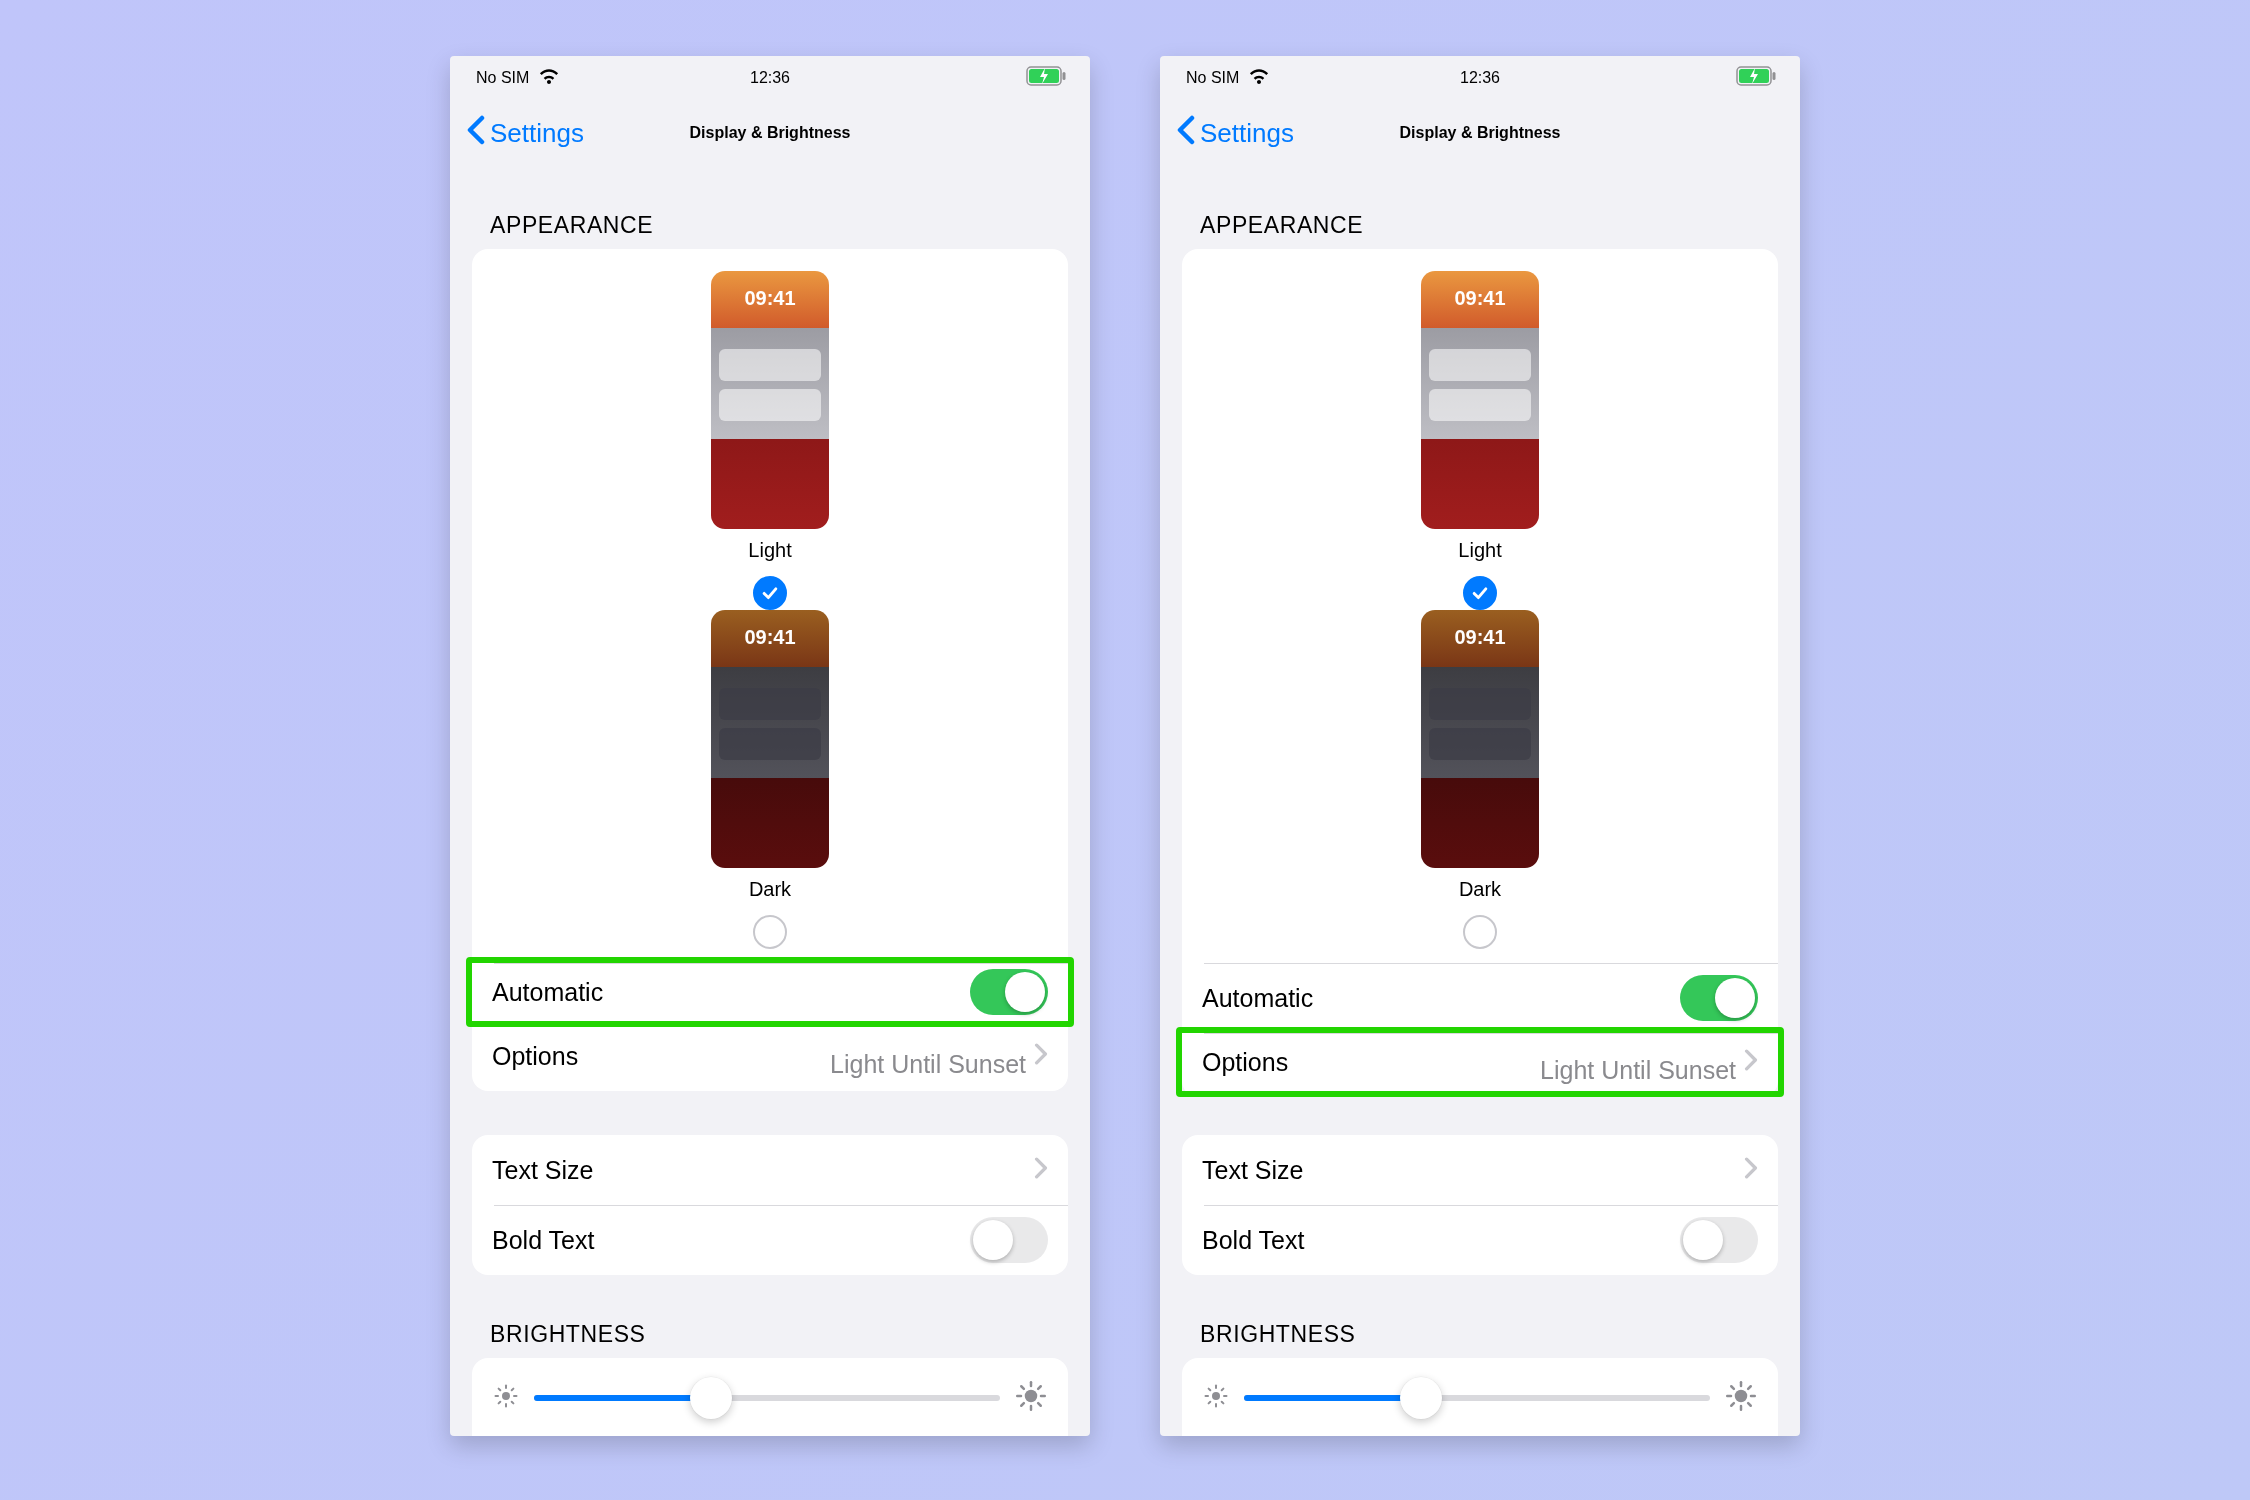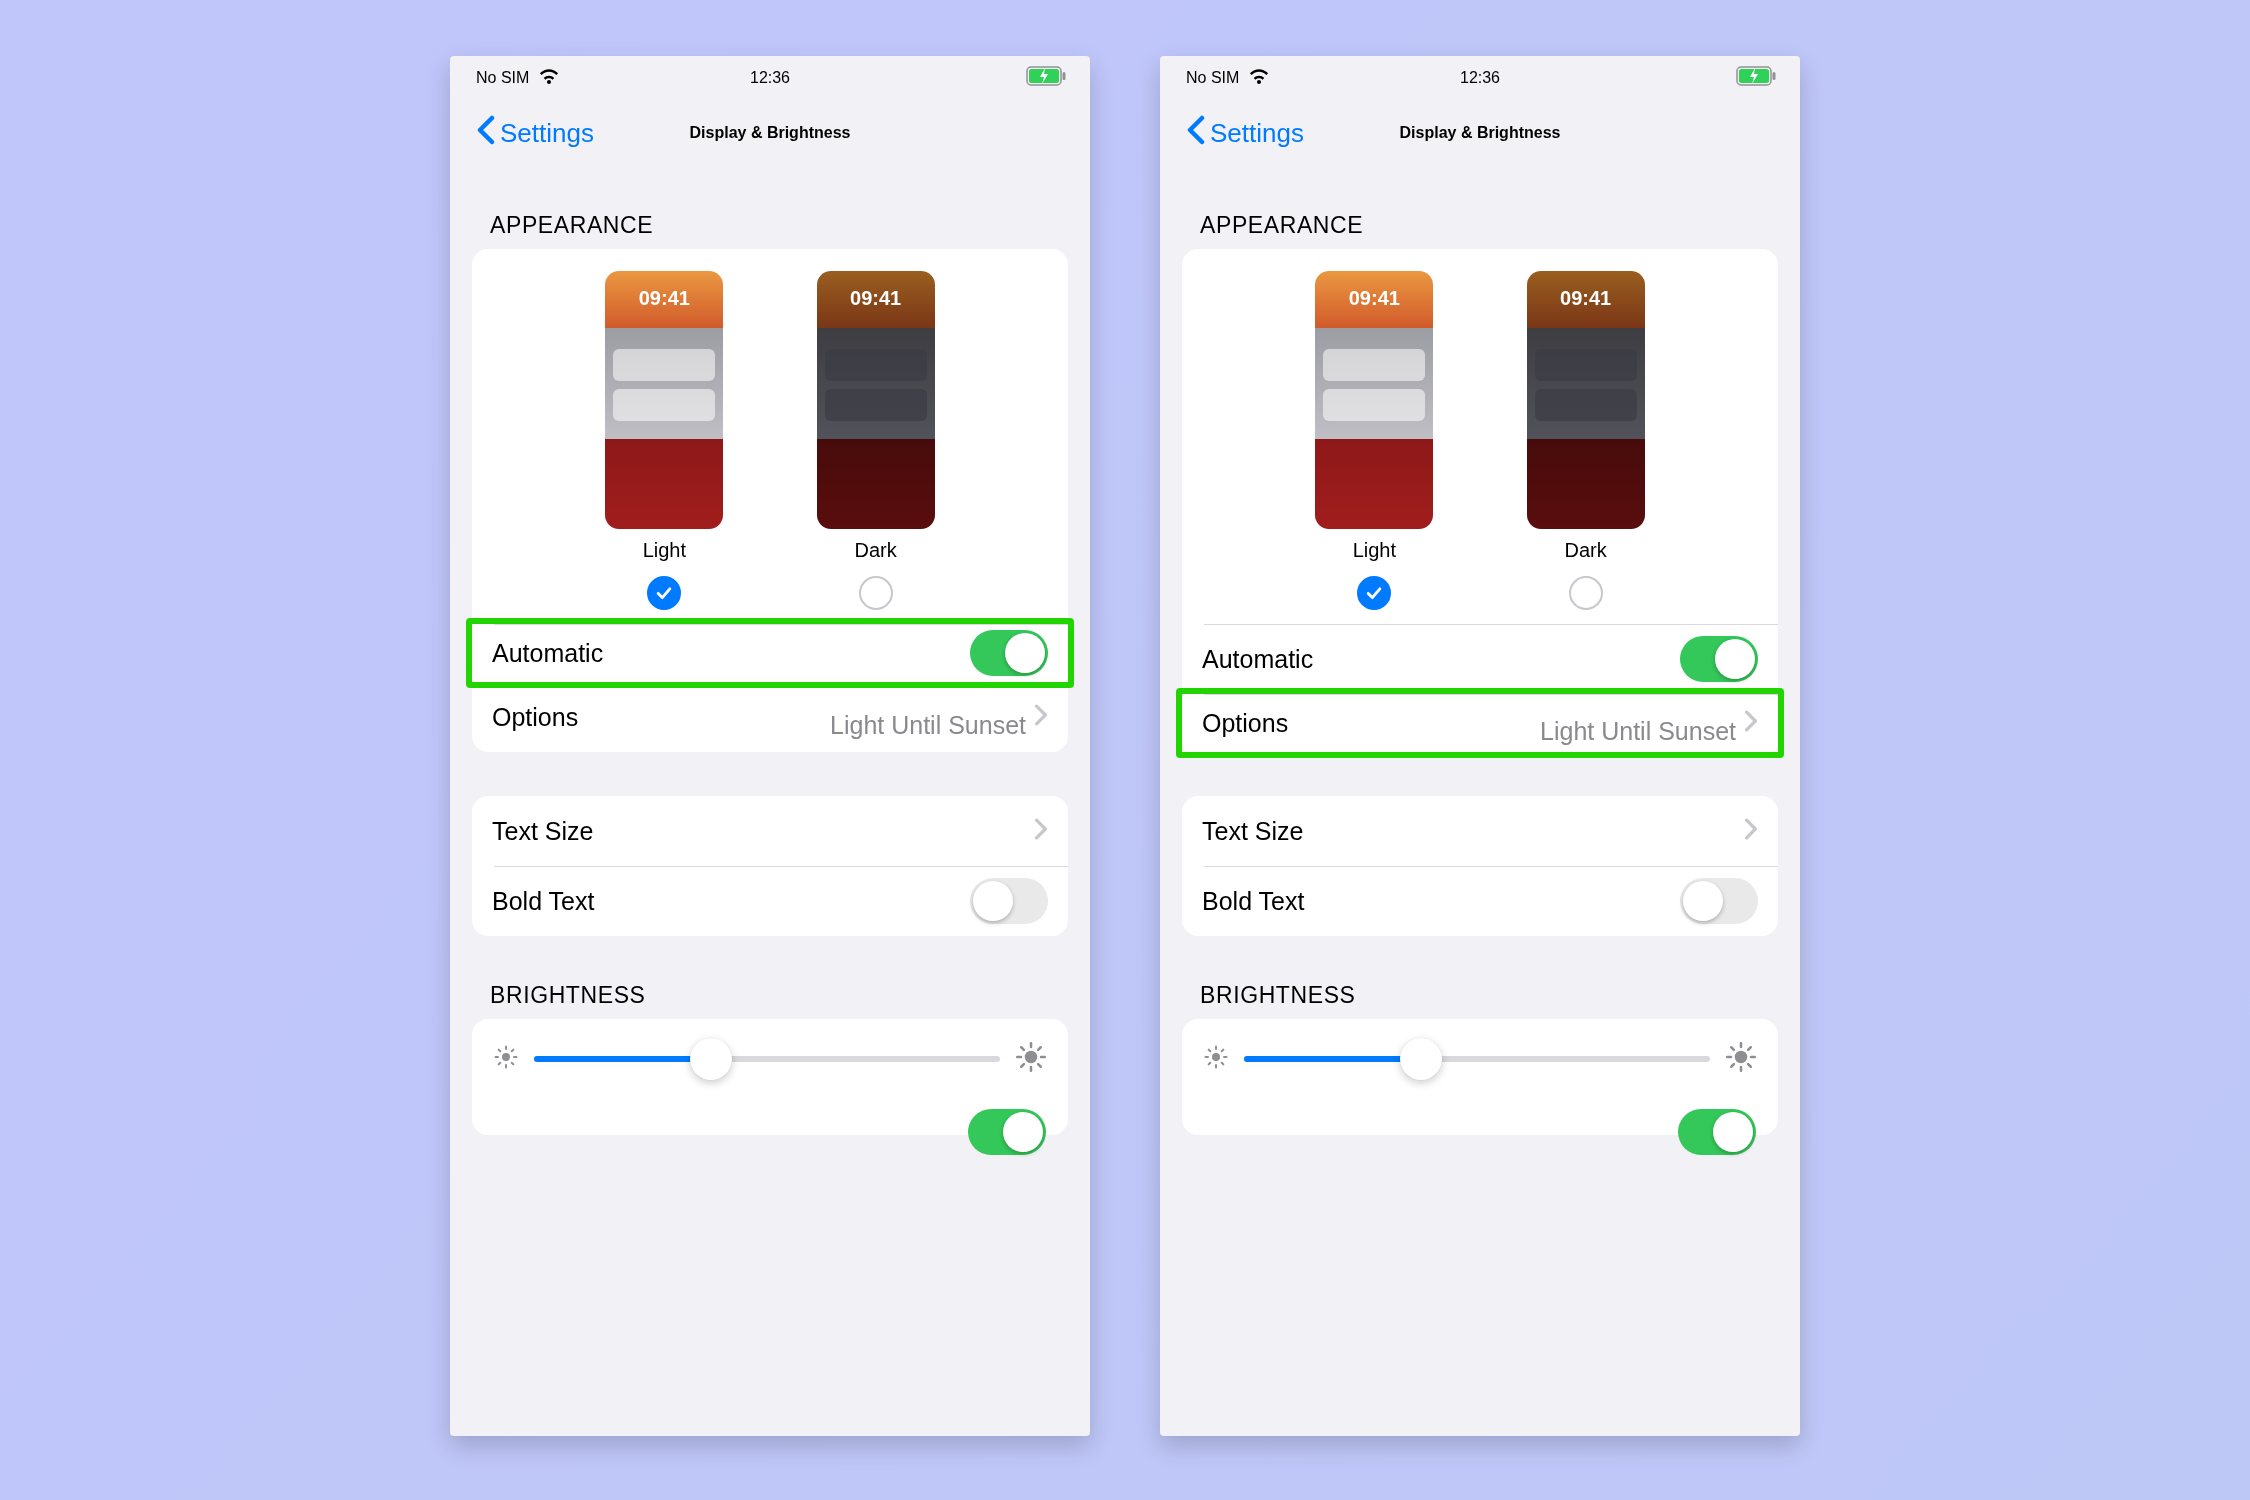--- a/index.html
+++ b/index.html
@@ -35,21 +35,21 @@
     color: #000;
   }
   .status-left { display: flex; align-items: center; gap: 8px; font-weight: 500; }
   .status-center { position: absolute; left: 50%; transform: translateX(-50%); font-weight: 400; }
   .status-right { display: flex; align-items: center; gap: 4px; }
   
   .navbar {
     height: 66px;
     display: flex;
     align-items: center;
-    padding: 0 26px;
+    padding: 0 16px;
     position: relative;
   }
   .back {
     display: flex;
     align-items: center;
     gap: 4px;
     color: #007aff;
     font-size: 26px;
     font-weight: 400;
     cursor: pointer;
@@ -74,20 +74,21 @@
   .card {
     background: #ffffff;
     border-radius: 16px;
     margin: 0 22px;
     overflow: visible;
   }
   .appearance-previews {
     display: flex;
     justify-content: space-evenly;
     padding: 22px 40px 14px 40px;
+    flex-direction: column;
   }
   .preview-col { display: flex; flex-direction: column; align-items: center; gap: 10px; cursor: pointer; }
   .preview {
     width: 118px;
     height: 258px;
     border-radius: 14px;
     position: relative;
     overflow: hidden;
   }
   .preview.light { background: linear-gradient(180deg,#ea9840 0%, #d15b2b 22%, #9c9ca3 22%, #bebec4 65%, #8e1818 65%, #a11d1d 100%); }

